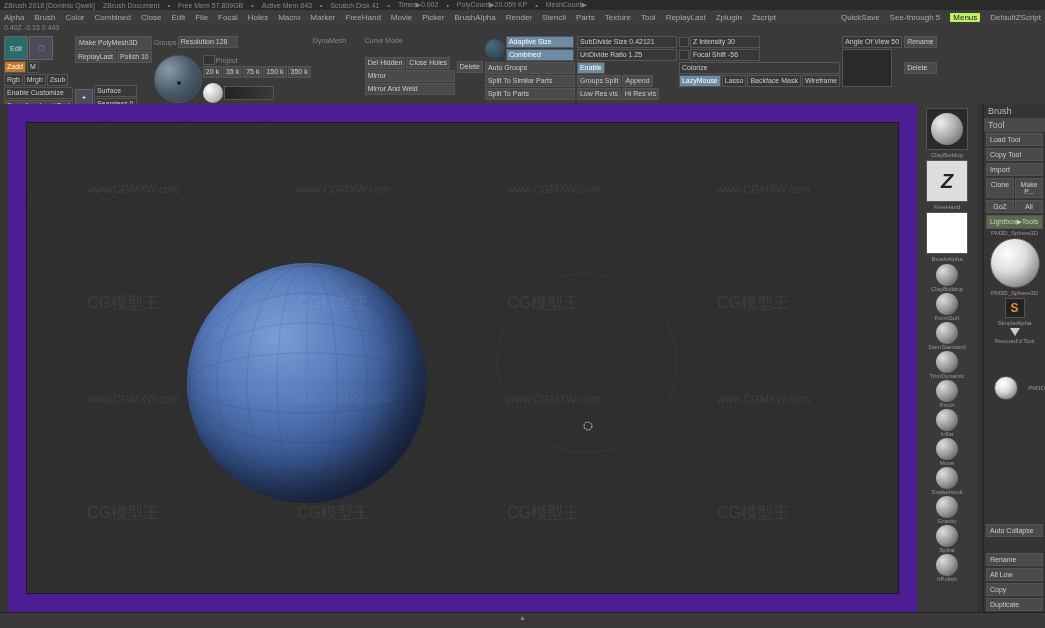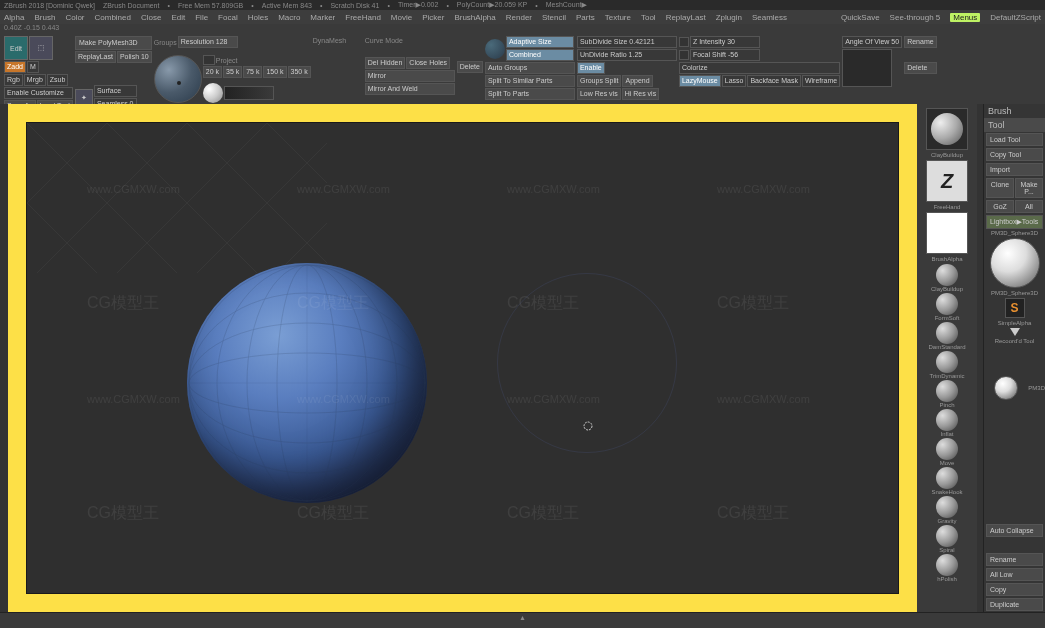--- a/index.html
+++ b/index.html
@@ -32,21 +32,21 @@
 
 .section-label { color: #888; font-size: 7px; padding: 1px 0; }
 
 .gradient-ball { width: 48px; height: 48px; border-radius: 50%; background: radial-gradient(circle at 30% 30%, #8899aa, #4a5a6a 50%, #2a3a4a); border: 1px solid #555; position: relative; }
 .gradient-ball::after { content: ''; position: absolute; width: 4px; height: 4px; background: #222; border-radius: 50%; top: 55%; left: 48%; }
 
 .small-ball { width: 20px; height: 20px; border-radius: 50%; background: radial-gradient(circle at 30% 30%, #fff, #ccc 50%, #888); }
 
 .main-area { display: flex; height: 508px; }
 
-.canvas-wrap { flex: 1; background: #fde047; position: relative; padding: 18px; }
+.canvas-wrap { flex: 1; background: #4c1d95; position: relative; padding: 18px; }
 .canvas { width: 100%; height: 100%; background: #2f2f2f; border: 1px solid #1a1a1a; position: relative; overflow: hidden; }
 
 .wireframe-grid { position: absolute; inset: 0; }
 
 .sphere-model { position: absolute; left: 160px; top: 140px; width: 240px; height: 240px; border-radius: 50%; background: radial-gradient(circle at 38% 30%, #7a9ed4 0%, #5a7ebf 28%, #3a5a95 55%, #2a3a65 78%, #15213a 100%); box-shadow: inset -20px -20px 40px rgba(0,0,0,0.5); overflow: hidden; }
 .sphere-wire { position: absolute; inset: 0; opacity: 0.35; }
 
 .ghost-circle { position: absolute; left: 470px; top: 150px; width: 180px; height: 180px; border-radius: 50%; border: 1px solid rgba(70,80,120,0.3); }
 
 .cursor-dot { position: absolute; left: 556px; top: 298px; width: 10px; height: 10px; }
@@ -115,21 +115,21 @@
   <span class="menu-item">Movie</span>
   <span class="menu-item">Picker</span>
   <span class="menu-item">BrushAlpha</span>
   <span class="menu-item">Render</span>
   <span class="menu-item">Stencil</span>
   <span class="menu-item">Parts</span>
   <span class="menu-item">Texture</span>
   <span class="menu-item">Tool</span>
   <span class="menu-item">ReplayLast</span>
   <span class="menu-item">Zplugin</span>
-  <span class="menu-item">Seamless</span>
+  <span class="menu-item">Zscript</span>
   <span class="spacer"></span>
   <span class="right-item">QuickSave</span>
   <span class="right-item">See-through 5</span>
   <span class="menu-btn">Menus</span>
   <span class="right-item">DefaultZScript</span>
 </div>
 
 <div class="coordbar">0.40Z -0.15 0.443</div>
 
 <div class="toolbar-row">

